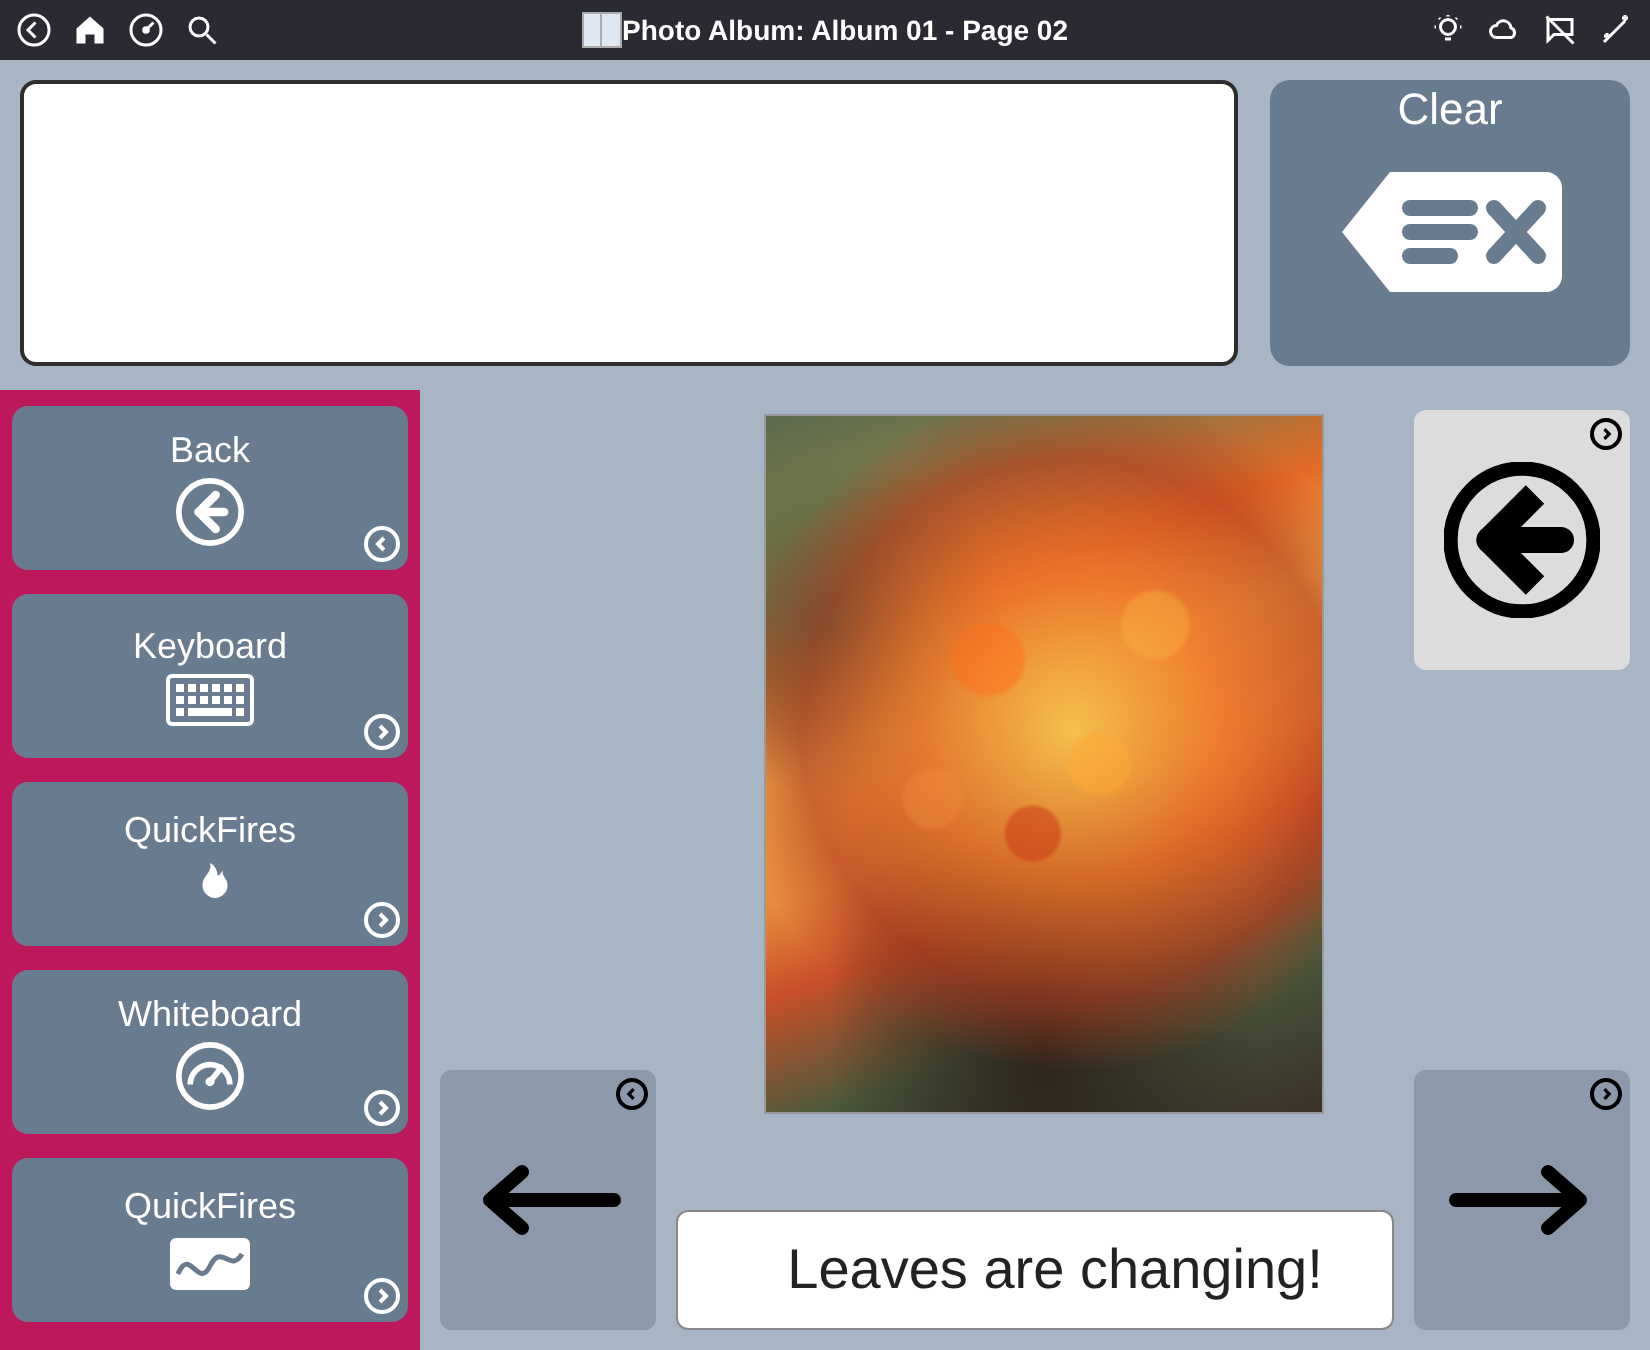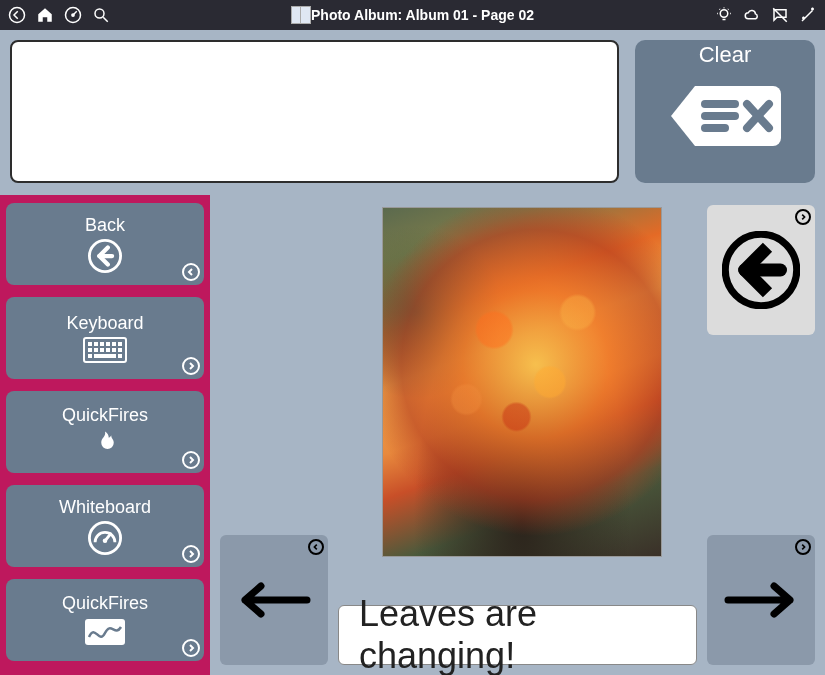--- a/index.html
+++ b/index.html
@@ -78,21 +78,21 @@
 
   .navbtn { position:absolute; bottom:10px; width:108px; height:130px;
     background:#8b99aa; border-radius:6px; display:flex;
     align-items:center; justify-content:center; cursor:pointer; }
   .nav-prev { left:10px; }
   .nav-next { right:10px; }
 
   .caption { position:absolute; bottom:10px; left:128px; right:128px;
     height:60px; background:#fff; border:1px solid #888;
     border-radius:6px; display:flex; align-items:center;
-    justify-content:center; font-size:36px; color:#222;padding-left:20px; }
+    justify-content:center; font-size:28px; color:#222;padding-left:20px; }
 
 </style>
 </head>
 <body>
 
 <div class="topbar">
   <div class="tb-ico">
     <svg viewBox="0 0 24 24" width="18" height="18">
         <circle cx="12" cy="12" r="10"></circle>
         <path d="M13 7l-5 5 5 5"></path>

